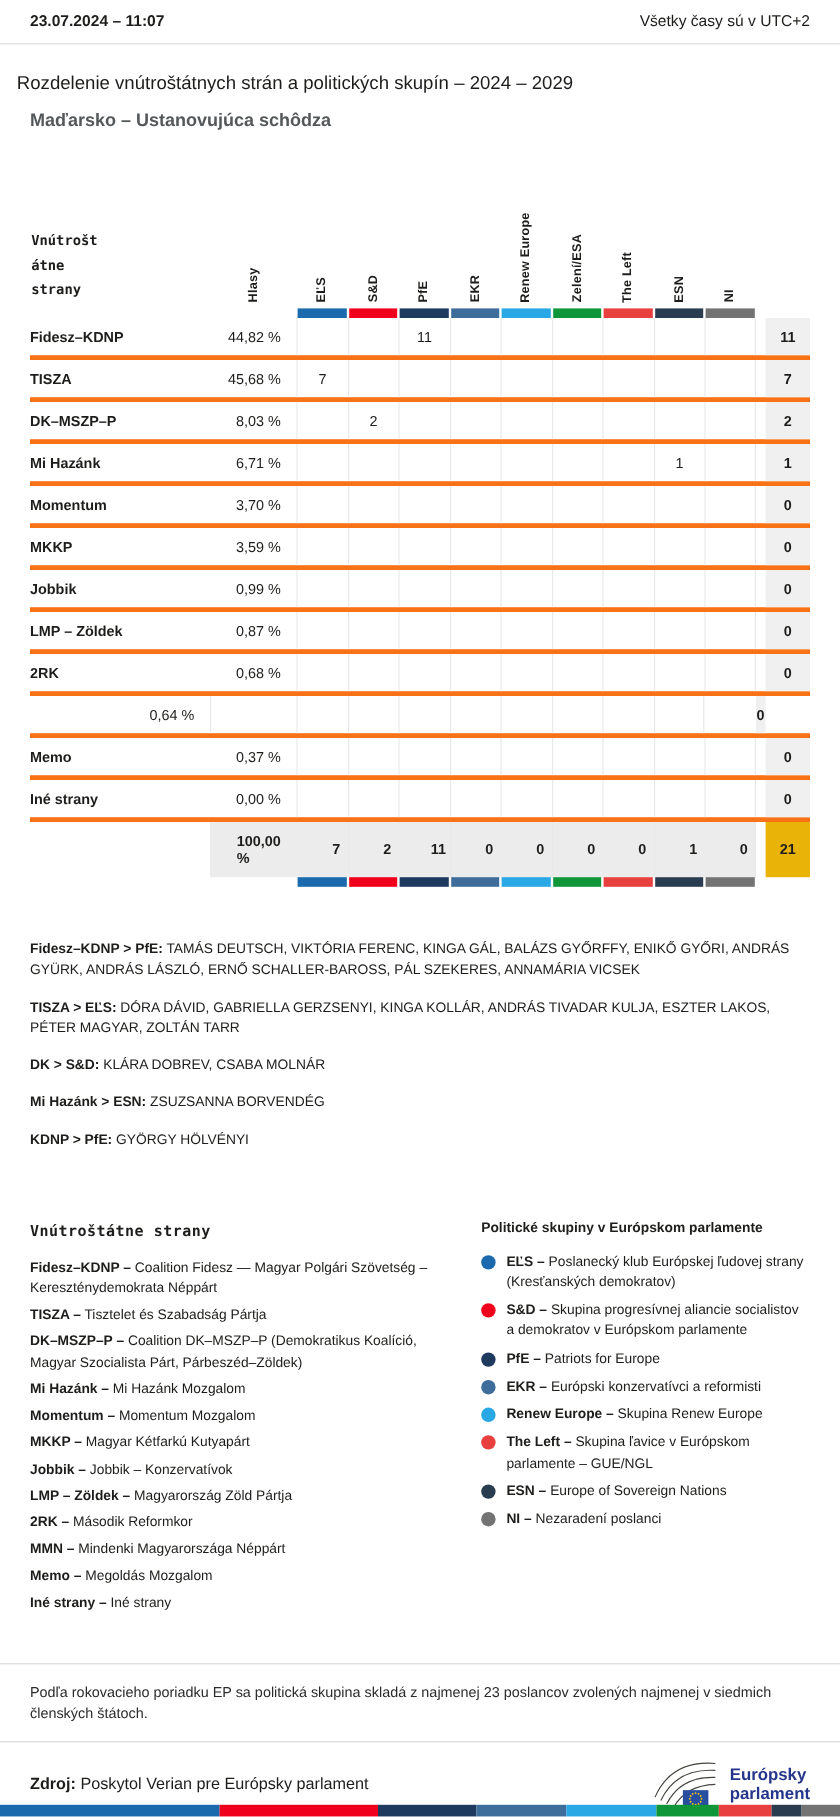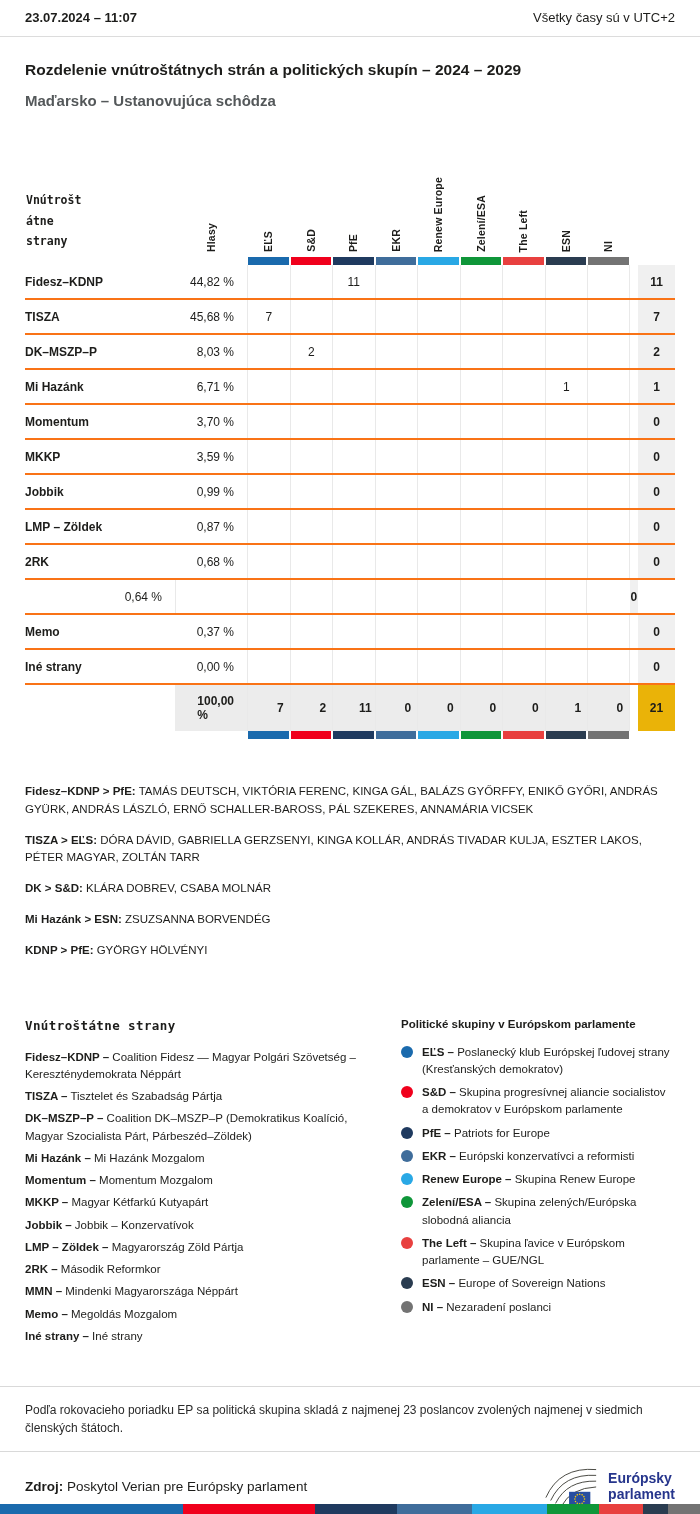--- a/index.html
+++ b/index.html
@@ -14,21 +14,21 @@
   }
   
   .topbar {
     display:flex; justify-content:space-between; align-items:center;
     padding:10px 25px 11px 25px;
     border-bottom:1px solid #dcdcdc;
     font-size:13px;
   }
   .topbar .date { font-weight:bold; }
   
-  .title { margin:24px 25px 0 25px; font-size:15.5px; font-weight:bold; }
+  .title { margin:24px 25px 0 14px; font-size:15.5px; font-weight:normal; }
   .subtitle { margin:13px 25px 0 25px; font-size:15px; color:#54585a; }
 
   
   .table { margin:26px 25px 0 25px; }
   .t-row { display:grid; grid-template-columns:150px 72px repeat(9,42.5px) 8.5px 37px; }
   .t-head { height:130px; }
   .t-head > div { position:relative; }
   .h-party { display:flex; align-items:flex-end; padding:0 0 13px 1px; }
   .h-party span {
     display:block; width:62px;
@@ -41,21 +41,21 @@
     writing-mode:vertical-rl;
     transform:translateX(-50%) rotate(180deg);
     font-weight:bold; font-size:10.5px; white-space:nowrap; letter-spacing:0.2px;
   }
   .h-bar { position:absolute; bottom:0; left:1px; right:1px; height:8px; }
   .h-seats {
     background:#f0f0f0;
     display:flex; align-items:flex-end; justify-content:center;
     padding-bottom:13px; font-weight:bold; font-size:10.5px;
   }
-  .t-data { height:35px; border-bottom:2px solid #f97316; }
+  .t-data { height:35px; border-bottom:4px solid #f97316; }
   .c-party { display:flex; align-items:center; font-weight:bold; font-size:12px; }
   .c-votes { display:flex; align-items:center; justify-content:flex-end; padding-right:13px; font-size:12px; }
   .c-num {
     display:flex; align-items:center; justify-content:center;
     font-size:12px; border-left:1px solid #e9e9e9;
   }
   .c-num.last { border-right:1px solid #e9e9e9; }
   .c-seats {
     background:#f0f0f0;
     display:flex; align-items:center; justify-content:center;
@@ -438,24 +438,20 @@
             <span class="dot" style="background: rgb(31, 58, 95);"></span>
             <p><b>PfE –</b><span> Patriots for Europe</span></p>
           </div>
           <div class="lg-group">
             <span class="dot" style="background: rgb(63, 109, 155);"></span>
             <p><b>EKR –</b><span> Európski konzervatívci a reformisti</span></p>
           </div>
           <div class="lg-group">
             <span class="dot" style="background: rgb(41, 168, 229);"></span>
             <p><b>Renew Europe –</b><span> Skupina Renew Europe</span></p>
-          </div>
-          <div class="lg-group">
-            <span class="dot" style="background: rgb(15, 150, 57);"></span>
-            <p><b>Zelení/ESA –</b><span> Skupina zelených/Európska slobodná aliancia</span></p>
           </div>
           <div class="lg-group">
             <span class="dot" style="background: rgb(232, 64, 63);"></span>
             <p><b>The Left –</b><span> Skupina ľavice v Európskom parlamente – GUE/NGL</span></p>
           </div>
           <div class="lg-group">
             <span class="dot" style="background: rgb(42, 60, 80);"></span>
             <p><b>ESN –</b><span> Europe of Sovereign Nations</span></p>
           </div>
           <div class="lg-group">

